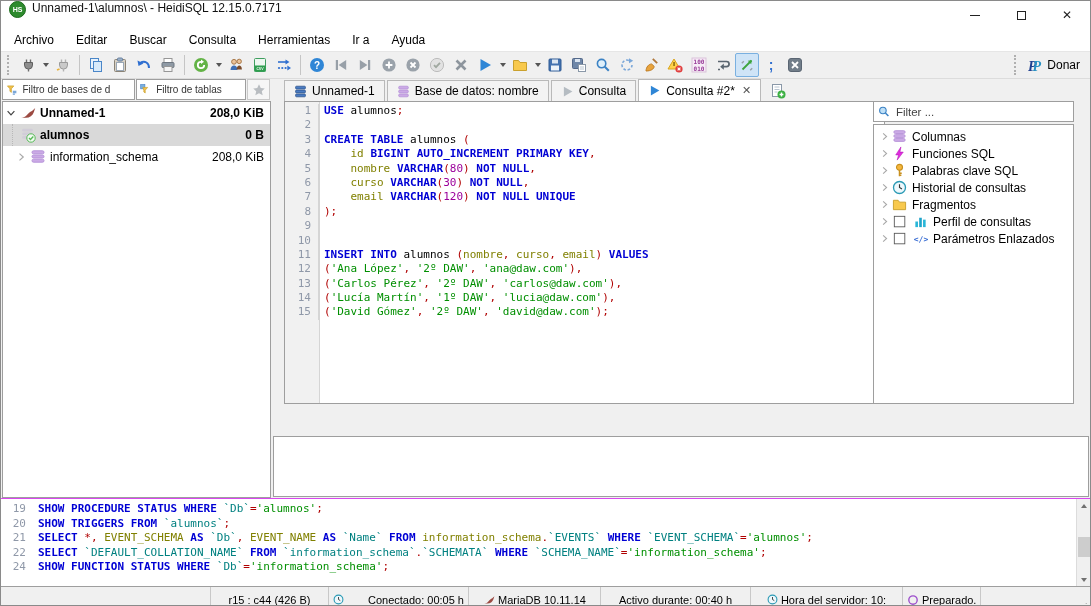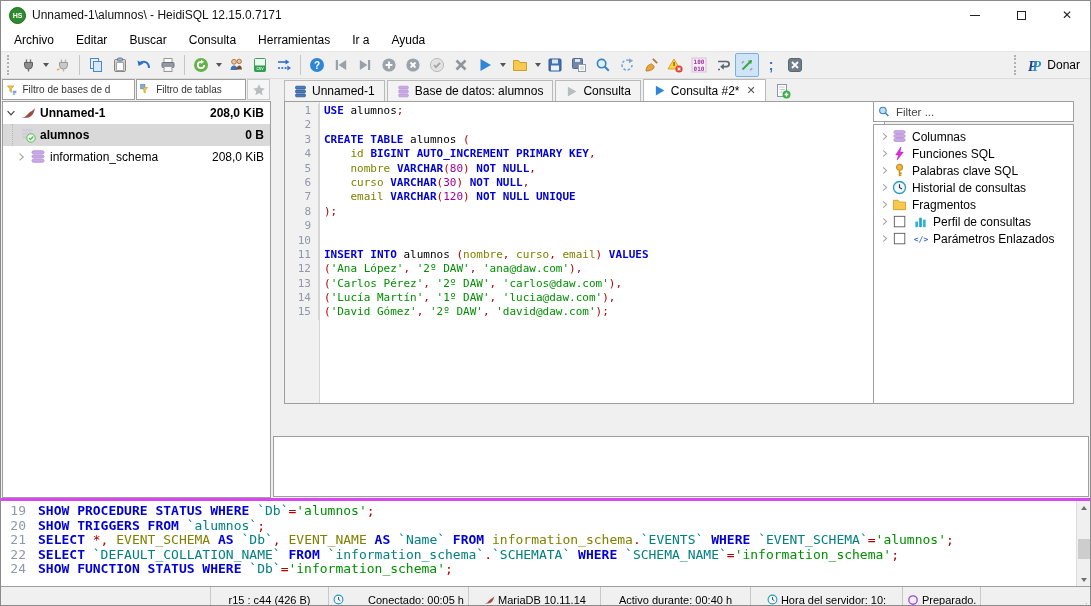--- a/index.html
+++ b/index.html
@@ -1,20 +1,20 @@
 <!DOCTYPE html>
 <html><head>
 <meta charset="utf-8">
 <style>
   html,body{margin:0;padding:0;background:#444;}
   *{box-sizing:border-box;}
   .win{position:relative;width:1091px;height:606px;background:#fff;border:1px solid #8a8a8a;
        font-family:"Liberation Sans","DejaVu Sans",sans-serif;font-size:12px;color:#000;overflow:hidden;}
   
-  .titlebar{height:28px;display:flex;align-items:center;background:#fff;}
+  .titlebar{height:28px;display:flex;background:#fff;}
   .app-icon{width:17px;height:17px;border-radius:50%;background:#2e8b2e;color:#fff;font-size:7px;font-weight:bold;
             display:flex;align-items:center;justify-content:center;margin:0 6px 0 8px;border:1px solid #1c6b1c;}
   .title-text{font-size:12px;color:#111;}
   .win-controls{margin-left:auto;display:flex;height:100%;}
   .win-btn{width:46px;height:100%;display:flex;align-items:center;justify-content:center;color:#222;}
   .glyph-min{display:block;width:10px;border-top:1px solid #222;}
   .glyph-max{display:block;width:9px;height:9px;border:1px solid #222;}
   .glyph-close{font-size:12px;line-height:1;}
   
   .menubar{height:22px;display:flex;align-items:center;background:#fff;padding-left:2px;}
@@ -70,22 +70,22 @@
   .helper{position:absolute;left:872px;top:0;width:201px;height:309px;}
   .helper-filter{height:21px;background:#fff;border:1px solid #9e9e9e;display:flex;align-items:center;gap:4px;padding:0 4px;}
   .helper-filter input{border:0;outline:0;width:100%;font-size:11.5px;font-family:inherit;color:#333;background:transparent;}
   .helper-filter input::placeholder{color:#444;opacity:1;}
   .helper-tree{margin-top:2px;height:280px;background:#fff;border:1px solid #9e9e9e;padding-top:3px;overflow:hidden;}
   .h-row{height:17px;display:flex;align-items:center;white-space:nowrap;padding-left:3px;}
   .h-row .chev{width:14px;flex-basis:14px;}
   .h-row .ticon{margin-right:4px;}
   .resultsbox{position:absolute;left:272px;right:1px;top:335px;height:61px;background:#fff;border:1px solid #9e9e9e;}
   
-  .logpanel{height:88px;background:#fff;border-top:3px solid #d946ef;position:relative;overflow:hidden;
-            font-family:"DejaVu Sans Mono","Liberation Mono",monospace;font-size:13px;line-height:14.6px;}
+  .logpanel{height:88px;background:#fff;border-top:1px solid #d946ef;position:relative;overflow:hidden;
+            font-family:"DejaVu Sans Mono","Liberation Mono",monospace;font-size:11px;line-height:14.6px;}
   .logpanel .code-row{height:14.6px;}
   .logpanel .inner{padding-top:3px;}
   .logpanel .gutter-num{flex:0 0 32px;background:#fff;border-right:none;color:#8f98a8;}
   .vscroll{position:absolute;right:0;top:0;bottom:0;width:14px;background:#f0f0f0;border-left:1px solid #dcdcdc;}
   .vs-arrow{position:absolute;left:0;width:14px;height:13px;display:flex;align-items:center;justify-content:center;}
   .vs-arrow.up{top:0;} .vs-arrow.down{bottom:0;}
   .tri-up{width:0;height:0;border-left:3.5px solid transparent;border-right:3.5px solid transparent;border-bottom:4.5px solid #707070;}
   .tri-down{width:0;height:0;border-left:3.5px solid transparent;border-right:3.5px solid transparent;border-top:4.5px solid #707070;}
   .vs-thumb{position:absolute;left:1px;top:38px;width:12px;height:20px;background:#cdcdcd;}
   
@@ -389,21 +389,21 @@
             <rect x="2" y="11.1" width="12" height="3.4" rx="1" fill="#4a7cc4" stroke="#33588e"></rect>
           </svg>
         <span>Unnamed-1</span>
       </span>
       <span class="tab">
         <svg width="13" height="13" viewBox="0 0 16 16">
             <rect x="2" y="1.5" width="12" height="3.4" rx="1.6" fill="#cbaae6" stroke="#b794d9"></rect>
             <rect x="2" y="6.3" width="12" height="3.4" rx="1.6" fill="#cbaae6" stroke="#b794d9"></rect>
             <rect x="2" y="11.1" width="12" height="3.4" rx="1.6" fill="#cbaae6" stroke="#b794d9"></rect>
           </svg>
-        <span>Base de datos: alumnos</span>
+        <span>Base de datos: nombre</span>
       </span>
       <span class="tab">
         <svg width="13" height="13" viewBox="0 0 16 16">
             <path d="M3.5 2l10.5 6L3.5 14z" fill="#b5bcc2"></path>
           </svg>
         <span>Consulta</span>
       </span>
       <span class="tab active">
         <svg width="13" height="13" viewBox="0 0 16 16">
             <path d="M3.5 2l10.5 6L3.5 14z" fill="#2f86d6"></path>

